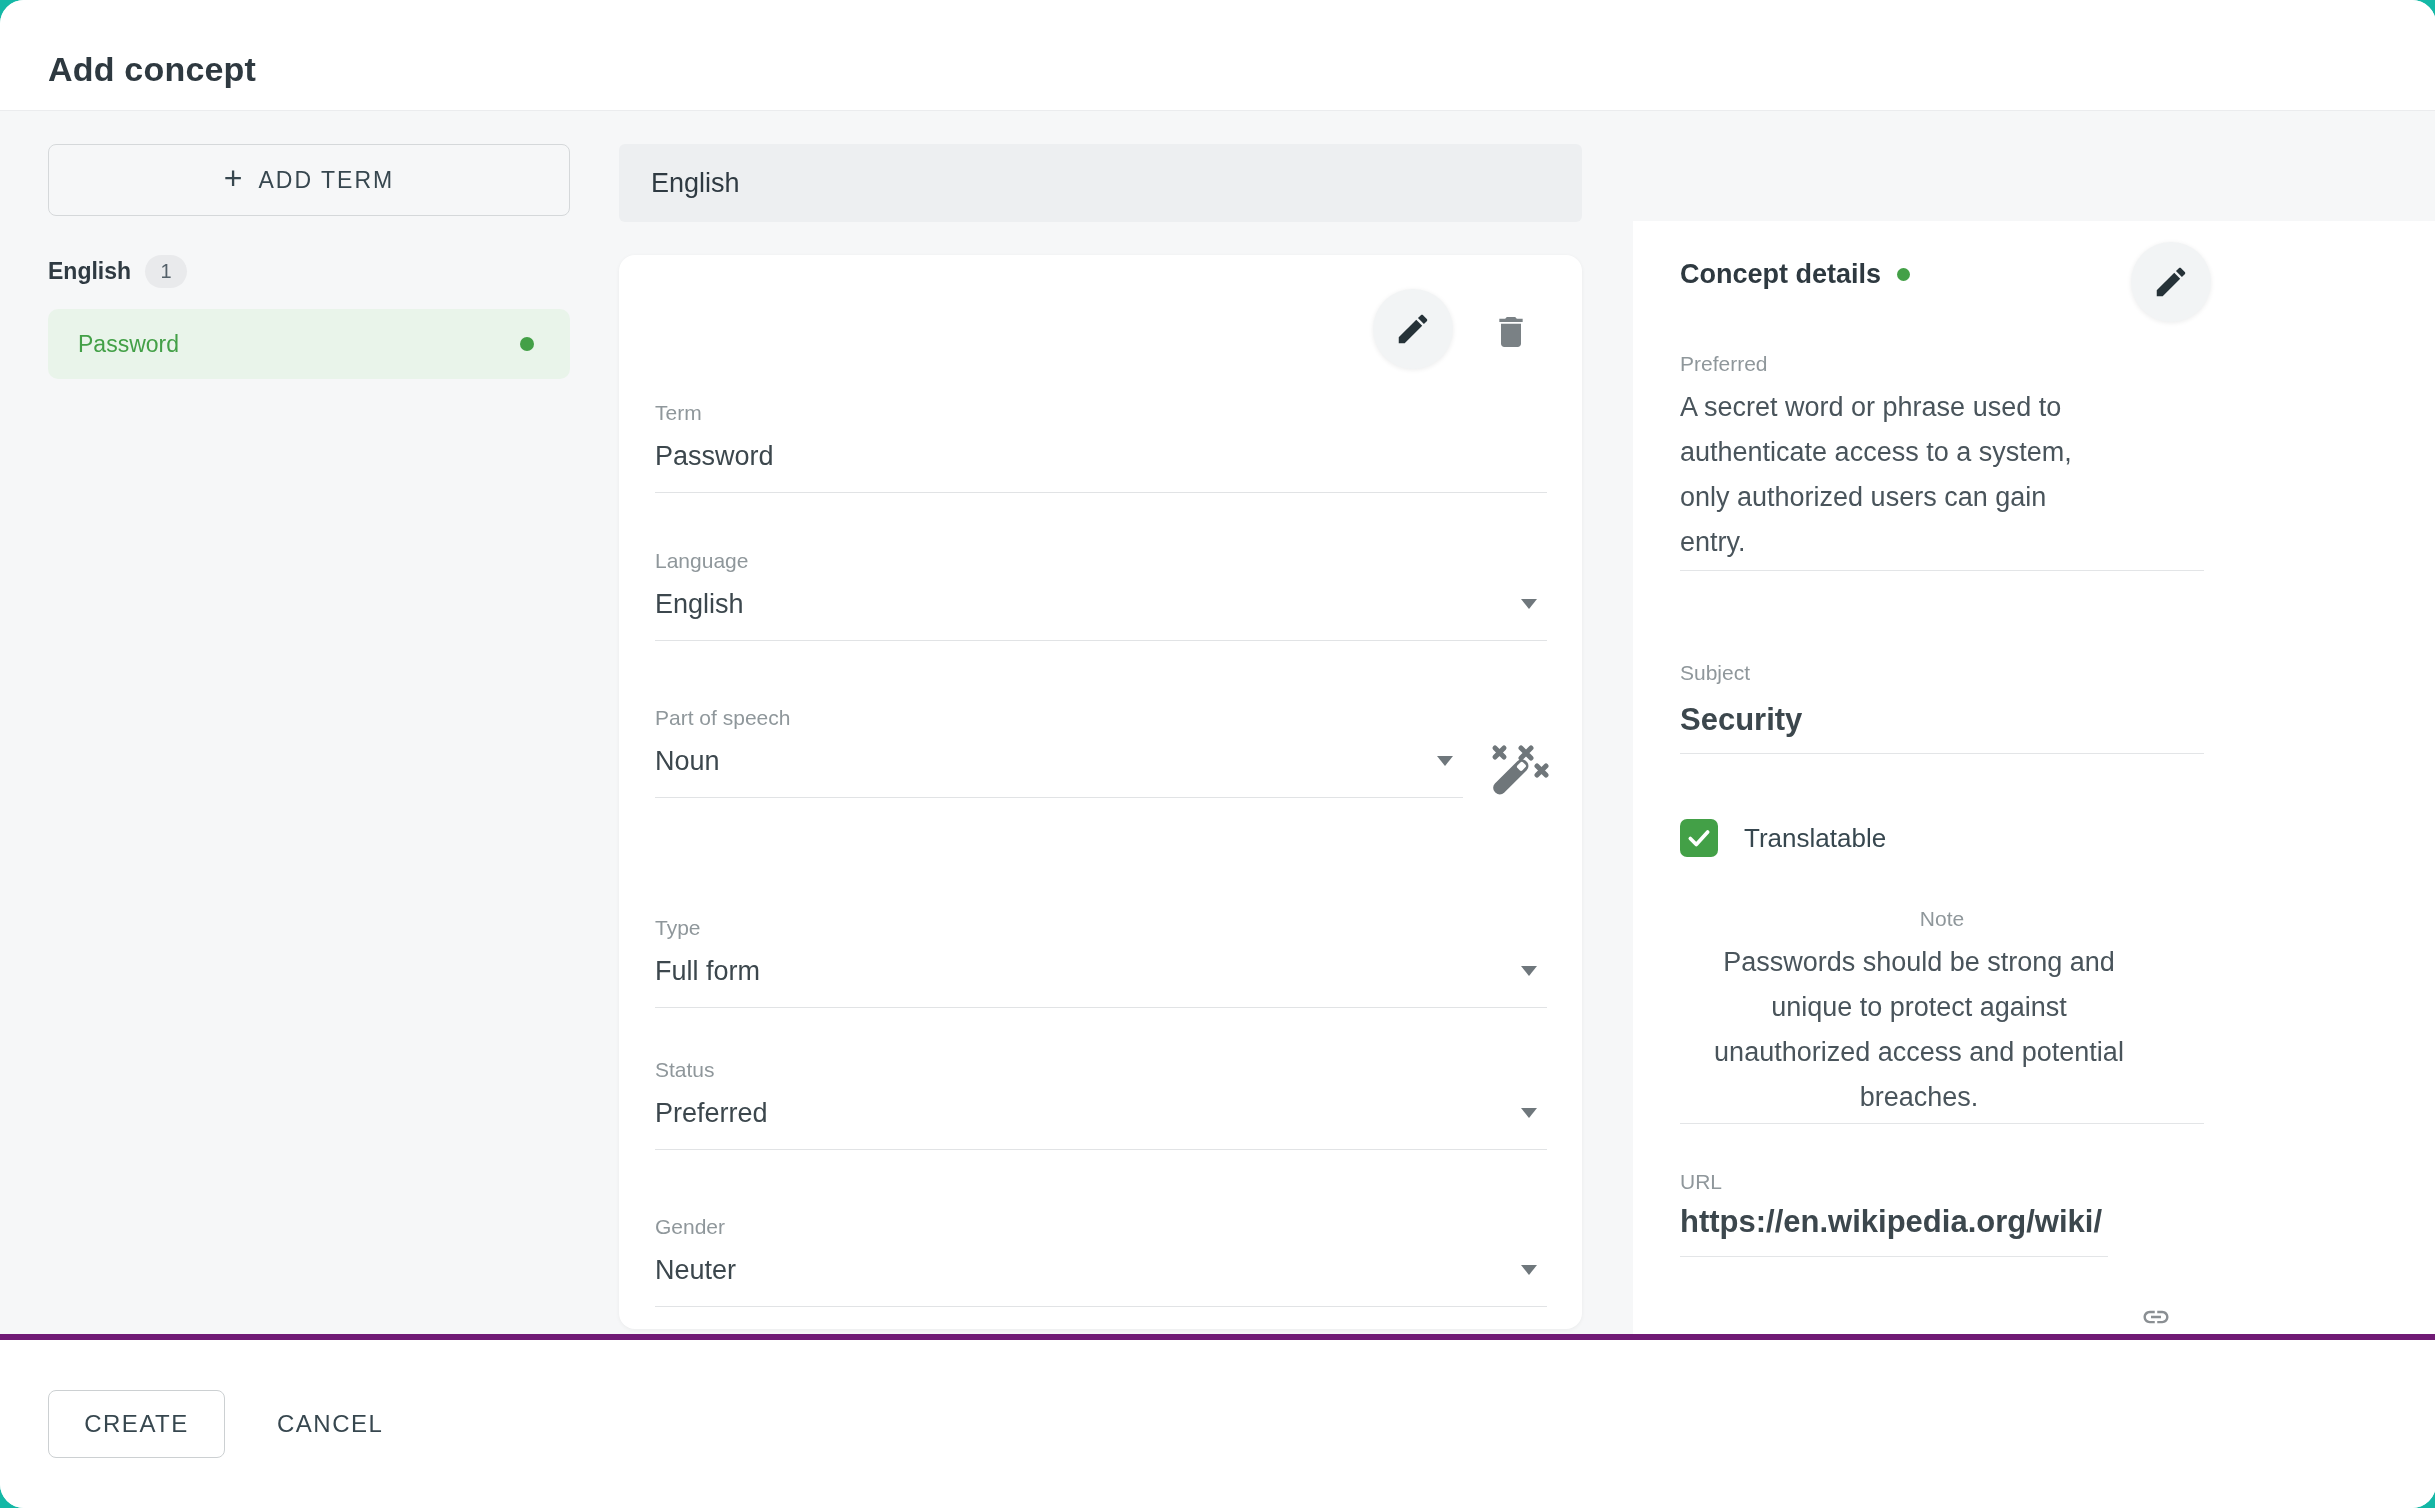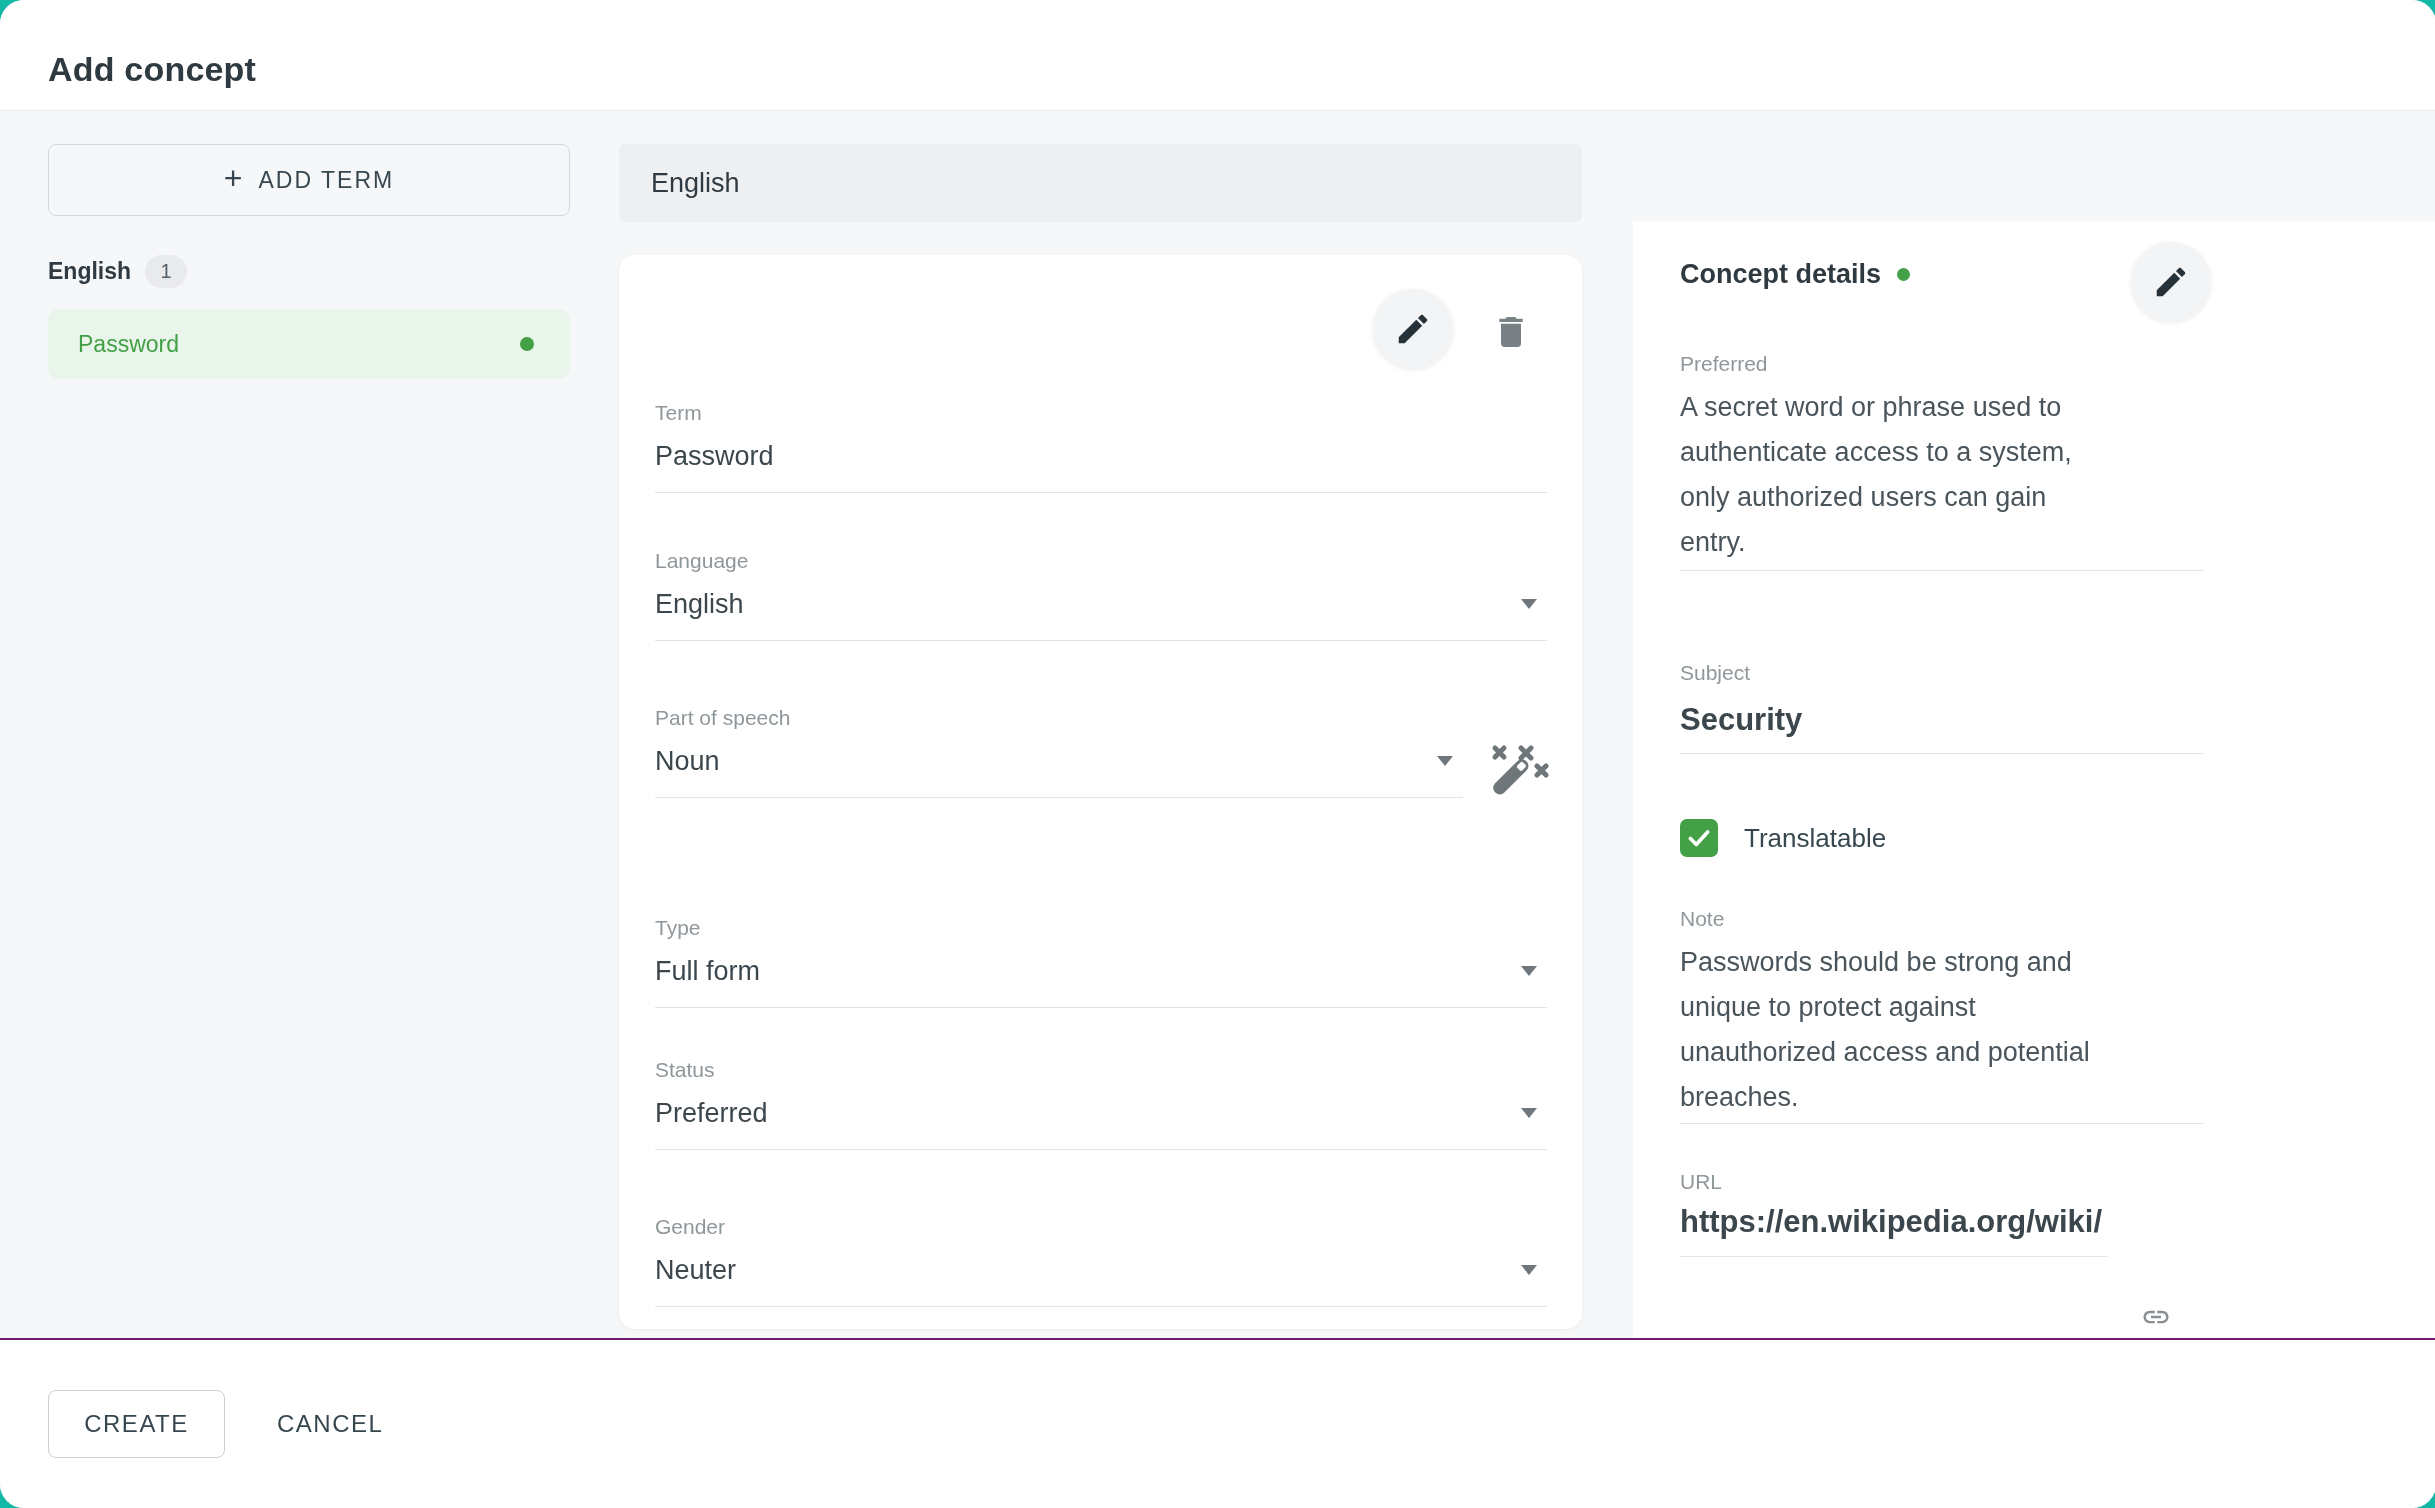--- a/index.html
+++ b/index.html
@@ -62,34 +62,34 @@
   .rc-edit-btn{position:absolute;left:498px;top:21px;width:80px;height:80px;border-radius:50%;
        background:#f2f4f5;border:none;display:flex;align-items:center;justify-content:center;cursor:pointer;
        box-shadow:0 1px 5px rgba(0,0,0,.08);}
   .rc-block{position:absolute;left:47px;width:524px;box-sizing:border-box;border-bottom:1px solid #e3e5e7;}
   .rc-label{font-size:21px;color:#8f979b;height:26px;line-height:26px;}
   .rc-lines{margin-top:8px;width:478px;}
   .rc-line{font-size:27px;color:#49545b;line-height:45px;}
   .rc-value{margin-top:16px;font-size:31px;color:#3c474d;line-height:36px;font-weight:bold;}
   .blk-def{top:130px;padding-bottom:5px;}
   .blk-subj{top:439px;padding-bottom:15px;}
-  .blk-note{top:685px;padding-bottom:3px;}
+  .blk-note{top:685px;padding-bottom:3px;text-align:center;}
   .blk-url{top:948px;width:428px;padding-bottom:16px;}
   .blk-fig{top:1113px;padding-bottom:24px;}
   .blk-url .rc-value,.blk-fig .rc-value{margin-top:9px;white-space:nowrap;overflow:hidden;}
   .blk-fig .rc-value{width:519px;}
   .check-row{position:absolute;left:47px;top:598px;display:flex;align-items:center;cursor:pointer;}
   .checkbox{width:38px;height:38px;border-radius:7px;background:#43a047;display:flex;
        align-items:center;justify-content:center;}
   .check-label{margin-left:26px;font-size:26px;color:#37474f;}
   .link-btn{position:absolute;left:453px;top:28px;width:48px;height:40px;background:none;border:none;
        display:flex;align-items:center;justify-content:center;cursor:pointer;}
 
   
-  .ftr{position:absolute;left:0;right:0;bottom:0;height:168px;background:#ffffff;border-top:2px solid #701a75;}
+  .ftr{position:absolute;left:0;right:0;bottom:0;height:168px;background:#ffffff;border-top:6px solid #701a75;}
   .create-btn{position:absolute;left:48px;top:50px;box-sizing:border-box;width:177px;height:68px;
        background:#ffffff;border:1px solid #ccd0d2;border-radius:8px;font-family:inherit;
        font-size:24px;font-weight:500;letter-spacing:1.5px;color:#37474f;cursor:pointer;}
   .cancel-btn{position:absolute;left:253px;top:50px;height:68px;background:none;border:none;
        font-family:inherit;font-size:24px;font-weight:500;letter-spacing:1.5px;color:#37474f;
        padding:0 24px;cursor:pointer;}
 
   svg{display:block;}
 </style>
 </head>

